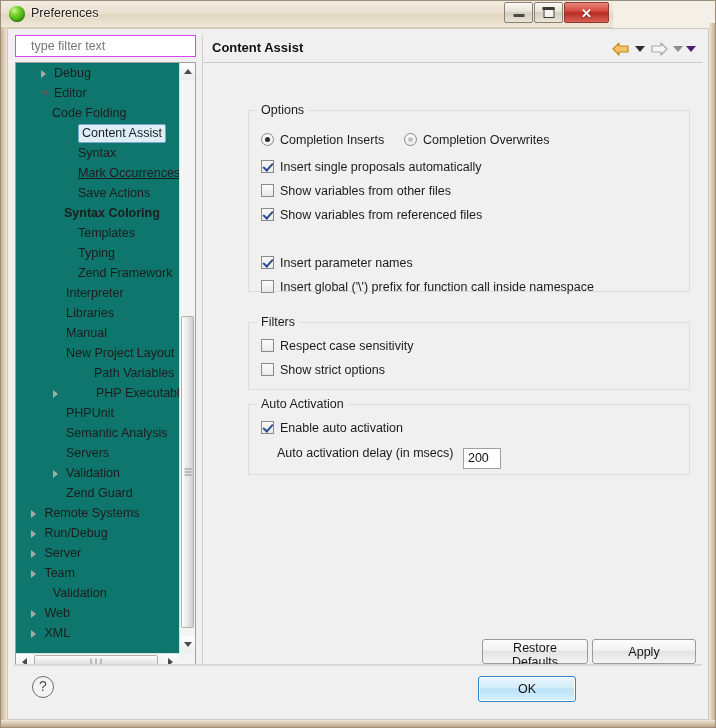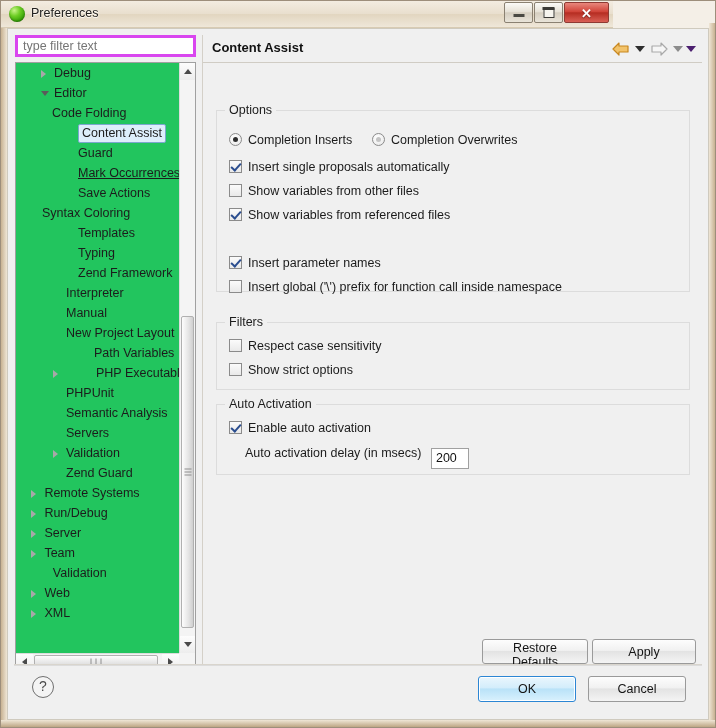--- a/index.html
+++ b/index.html
@@ -74,30 +74,30 @@
   
   .dlgbody {
     position: absolute; left: 6px; top: 27px; right: 6px; bottom: 7px;
     background: #f0f0f0;
     border: 1px solid #cfcabe;
   }
 
   
   .filterbox {
     position: absolute; left: 7px; top: 6px; width: 181px; height: 22px;
-    background: #fff; border: 3px solid #d946ef;
+    background: #fff; border: 1px solid #d946ef;
     font-size: 12.5px; color: #8a8a8a;
-    padding: 3px 5px; line-height: 15px;
+    padding: 3px 15px; line-height: 15px;
     outline: none;
   }
 
   
   .treewrap {
     position: absolute; left: 7px; top: 33px; width: 181px; bottom: 48px;
-    background: #22c55e; border: 1px solid #a0a0a0;
+    background: #0f766e; border: 1px solid #a0a0a0;
   }
   .tree {
     position: absolute; left: 0; top: 0; right: 16px; bottom: 17px;
     overflow: hidden;
   }
   .tnode {
     position: relative; height: 20px; line-height: 20px;
     font-size: 12.5px; color: #1c1c1c; white-space: nowrap;
   }
   .tnode .lbl { position: relative; display:inline-block; }
@@ -190,20 +190,21 @@
     border-top: 6px solid #2e2e2e;
   }
   .nav-caret.dim { border-top-color: #8c8c8c; }
   .nav-caret.purple { border-top-color: #4b1f6f; }
 
   
   .group {
     position: absolute;
     border: 1px solid #dcdcdc;
     background: #f0f0f0;
+    margin-left: 32px;
   }
   .group > legend, .group .gtitle {
     position: absolute; left: 8px; top: -8px;
     background: #f0f0f0; padding: 0 4px;
     font-size: 12.5px; color: #1c1c1c;
   }
 
   
   .row { position: absolute; height: 20px; line-height: 20px; font-size: 12.5px; color: #1b1b1b; white-space: nowrap; }
   .cb {
@@ -294,28 +295,29 @@
   <div class="dlgbody">
 
     <input class="filterbox" type="text" placeholder="type filter text" style="">
 
     <div class="treewrap">
       <div class="tree" id="tree">
           <div class="tnode"><div class="arrow collapsed" style="left: 25px;"></div><span class="lbl" style="margin-left: 38px;">Debug</span></div>
           <div class="tnode"><div class="arrow expanded" style="left: 25px;"></div><span class="lbl" style="margin-left: 38px;">Editor</span></div>
           <div class="tnode"><span class="lbl" style="margin-left: 36px;">Code Folding</span></div>
           <div class="tnode sel"><span class="lbl" style="margin-left: 62px;">Content Assist</span></div>
-          <div class="tnode"><span class="lbl" style="margin-left: 62px;">Guard</span></div>
+          <div class="tnode"><span class="lbl" style="margin-left: 62px;">Syntax</span></div>
           <div class="tnode"><span class="lbl" style="margin-left: 62px; text-decoration: underline;">Mark Occurrences</span></div>
           <div class="tnode"><span class="lbl" style="margin-left: 62px;">Save Actions</span></div>
-          <div class="tnode"><span class="lbl" style="margin-left: 26px;">Syntax Coloring</span></div>
+          <div class="tnode"><span class="lbl" style="margin-left: 48px; font-weight: bold;">Syntax Coloring</span></div>
           <div class="tnode"><span class="lbl" style="margin-left: 62px;">Templates</span></div>
           <div class="tnode"><span class="lbl" style="margin-left: 62px;">Typing</span></div>
           <div class="tnode"><span class="lbl" style="margin-left: 62px;">Zend Framework</span></div>
           <div class="tnode"><span class="lbl" style="margin-left: 50px;">Interpreter</span></div>
+          <div class="tnode"><span class="lbl" style="margin-left: 50px;">Libraries</span></div>
           <div class="tnode"><span class="lbl" style="margin-left: 50px; text-align: center;">Manual</span></div>
           <div class="tnode"><span class="lbl" style="margin-left: 50px;">New Project Layout</span></div>
           <div class="tnode"><span class="lbl" style="margin-left: 78px;">Path Variables</span></div>
           <div class="tnode"><div class="arrow collapsed" style="left: 37px;"></div><span class="lbl" style="margin-left: 80px;">PHP Executables</span></div>
           <div class="tnode"><span class="lbl" style="margin-left: 50px;">PHPUnit</span></div>
           <div class="tnode"><span class="lbl" style="margin-left: 50px;">Semantic Analysis</span></div>
           <div class="tnode"><span class="lbl" style="margin-left: 50px;">Servers</span></div>
           <div class="tnode"><div class="arrow collapsed" style="left: 37px;"></div><span class="lbl" style="margin-left: 50px;">Validation</span></div>
           <div class="tnode"><span class="lbl" style="margin-left: 50px;">Zend Guard</span></div>
           <div class="tnode"><div class="arrow collapsed" style="left: 15.4px;"></div><span class="lbl" style="margin-left: 28.4px;">Remote Systems</span></div>
@@ -432,17 +434,16 @@
       </div>
 
       <button class="btn" style="right:114px; bottom:7px; width:106px;">Restore Defaults</button>
       <button class="btn" style="right:6px; bottom:7px; width:104px;">Apply</button>
     </div>
 
     <div class="footer">
       <div class="sep-line"></div>
       <div class="help-ico">?</div>
       <button class="btn default" style="right:126px; top:11px; width:98px; height:26px;">OK</button>
-      <button class="btn" style="right:16px; top:11px; width:98px; height:26px;">Cancel</button>
     </div>
 
   </div>
 </div>
 
 </body></html>

